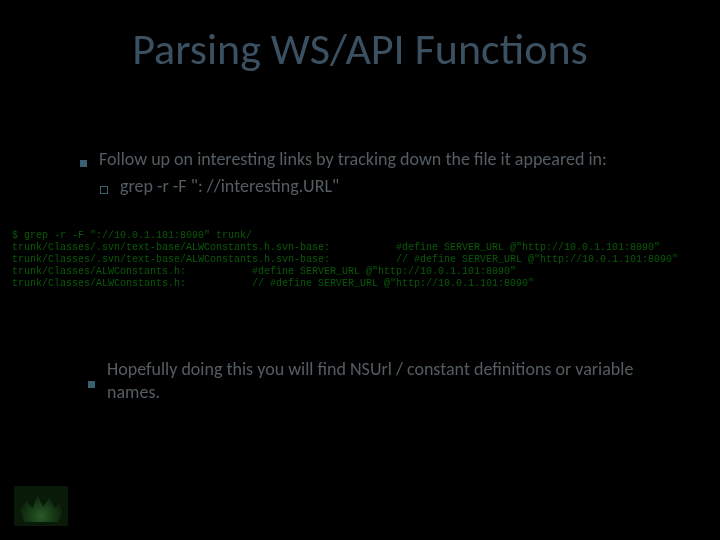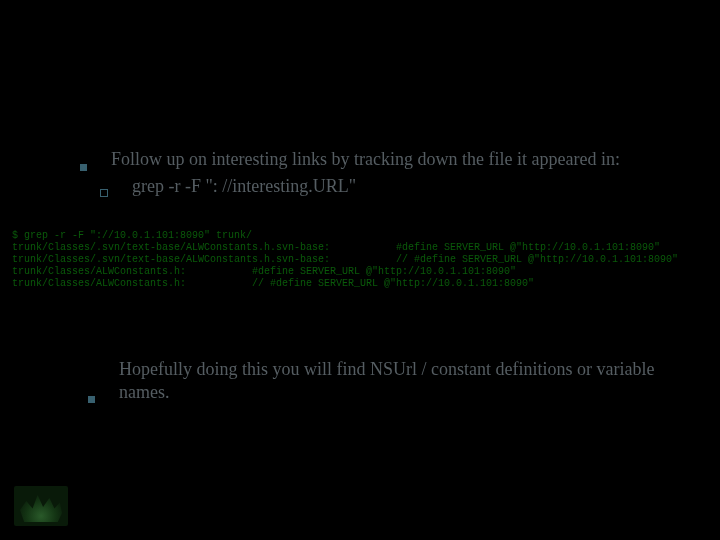--- a/index.html
+++ b/index.html
@@ -32,23 +32,22 @@
     position: absolute;
     top: 148px;
     left: 80px;
     right: 40px;
     color: #555d62;
     font-size: 18px;
     line-height: 1.25;
   }
   .bullet-row {
     display: flex;
-    align-items: flex-end;
-    gap: 24px;
-    font-family: Liberation Serif, serif;
+    align-items: center;
+    gap: 12px;
   }
   .sq {
     width: 7px;
     height: 7px;
     background: #38606f;
     margin-top: 8px;
     flex: none;
   }
   .sq.open {
     background: transparent;
@@ -101,20 +100,21 @@
     background:
       radial-gradient(circle at 50% 80%, #2a5a2a 0%, #143514 45%, #091a09 80%);
     clip-path: polygon(10% 100%, 0% 60%, 15% 30%, 30% 55%, 42% 10%, 55% 50%, 70% 20%, 82% 55%, 95% 35%, 100% 70%, 90% 100%);
   }
 </style>
 </head>
 <body>
 
 <div class="slide">
 
+  <div class="title">Parsing WS/API Functions</div>
 
   <div class="bullets">
     <div class="bullet-row">
       <div class="sq"></div>
       <div>Follow up on interesting links by tracking down the file it appeared in:</div>
     </div>
     <div class="bullet-row sub">
       <div class="sq open"></div>
       <div>grep -r -F ": //interesting.URL"</div>
     </div>

